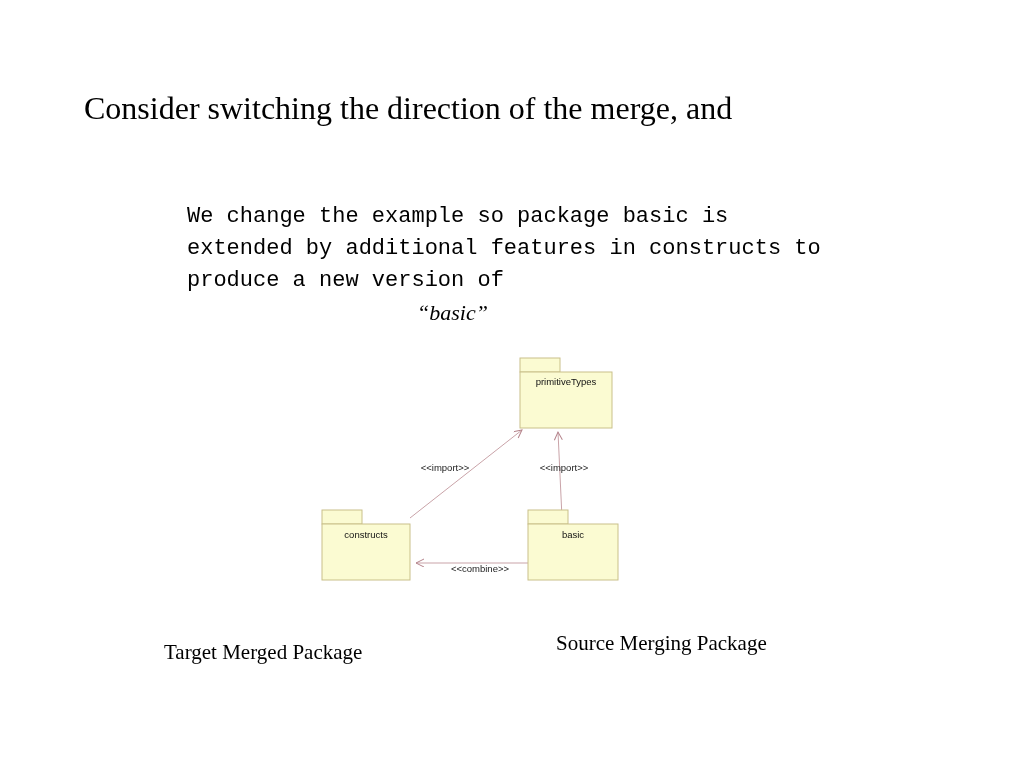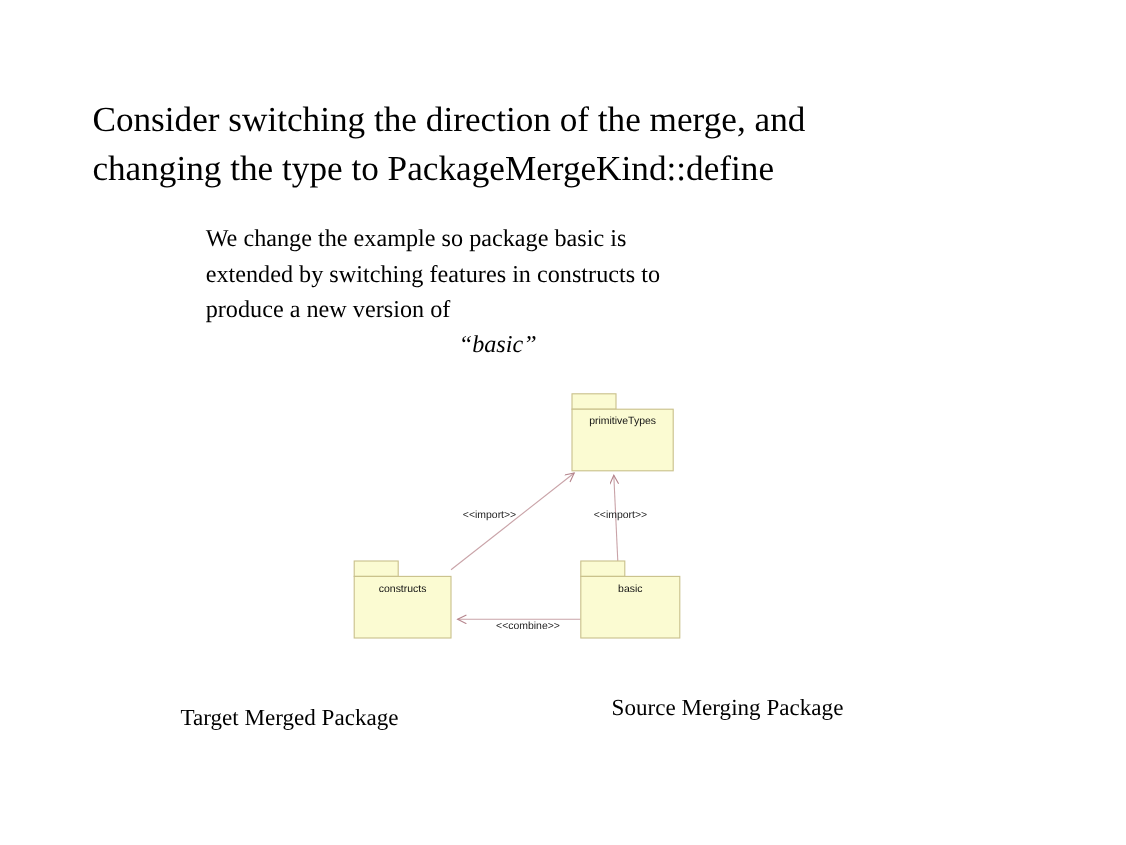--- a/index.html
+++ b/index.html
@@ -44,20 +44,21 @@
     position: absolute;
     left: 187px;
     top: 201px;
     width: 700px;
   }
   .body-line {
     font-size: 22px;
     line-height: 32px;
     white-space: nowrap;
     color: #000000;
+    font-family: Liberation Mono, monospace;
   }
   .body-centered {
     font-size: 22px;
     line-height: 32px;
     text-align: left;
     padding-left: 230px;
     color: #000000;
     font-style: italic;
   }
 
@@ -102,26 +103,25 @@
     margin-left: 11px;
   }
 </style>
 </head>
 <body>
 
 <div id="slide">
 
   <div class="title-block">
     <div class="title-line">Consider switching the direction of the merge, and</div>
-    <div class="title-line">changing the type to PackageMergeKind::define</div>
   </div>
 
   <div class="body-block">
     <div class="body-line">We change the example so package basic is</div>
-    <div class="body-line">extended by switching features in constructs to</div>
+    <div class="body-line">extended by additional features in constructs to</div>
     <div class="body-line">produce a new version of</div>
     <div class="body-centered">“basic”</div>
   </div>
 
   <div id="diagram">
     <svg width="350" height="250" viewBox="0 0 350 250" xmlns="http://www.w3.org/2000/svg">
 
       <defs>
         <marker id="openArrow" markerWidth="12" markerHeight="12" refX="9" refY="4" orient="auto" markerUnits="userSpaceOnUse">
           <path d="M1,0 L9,4 L1,8" fill="none" stroke="#b5848c" stroke-width="1"></path>

